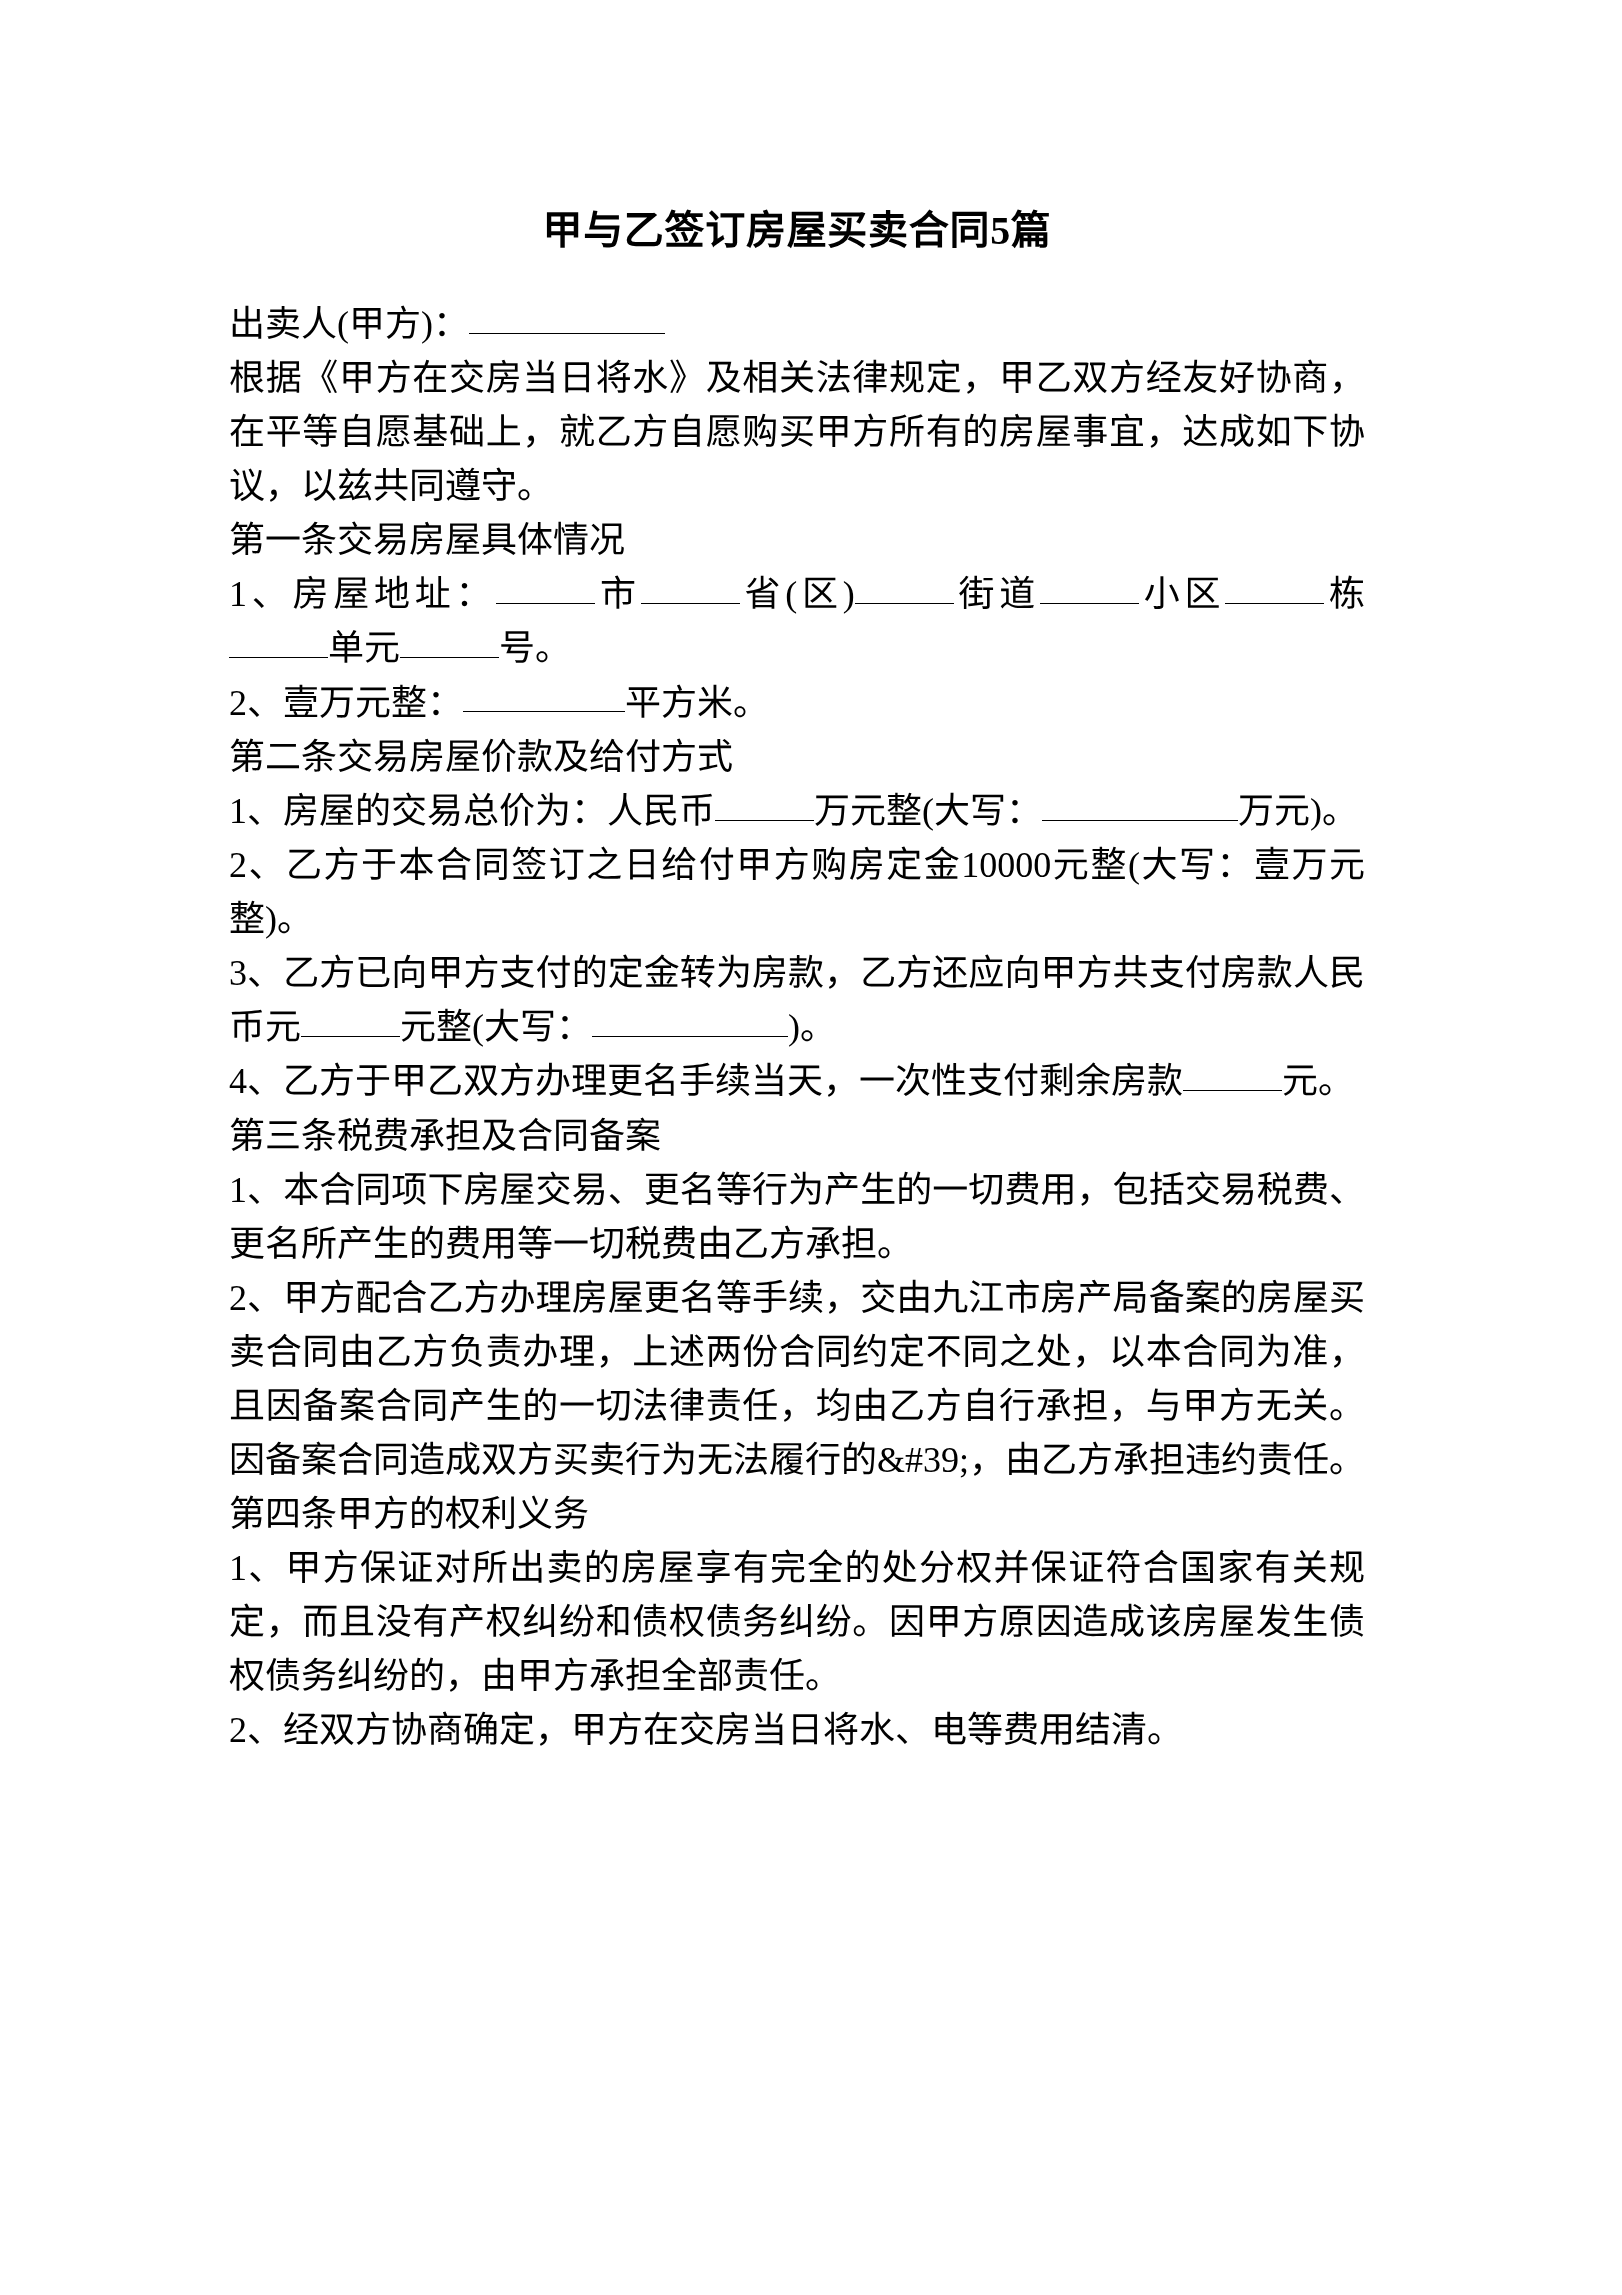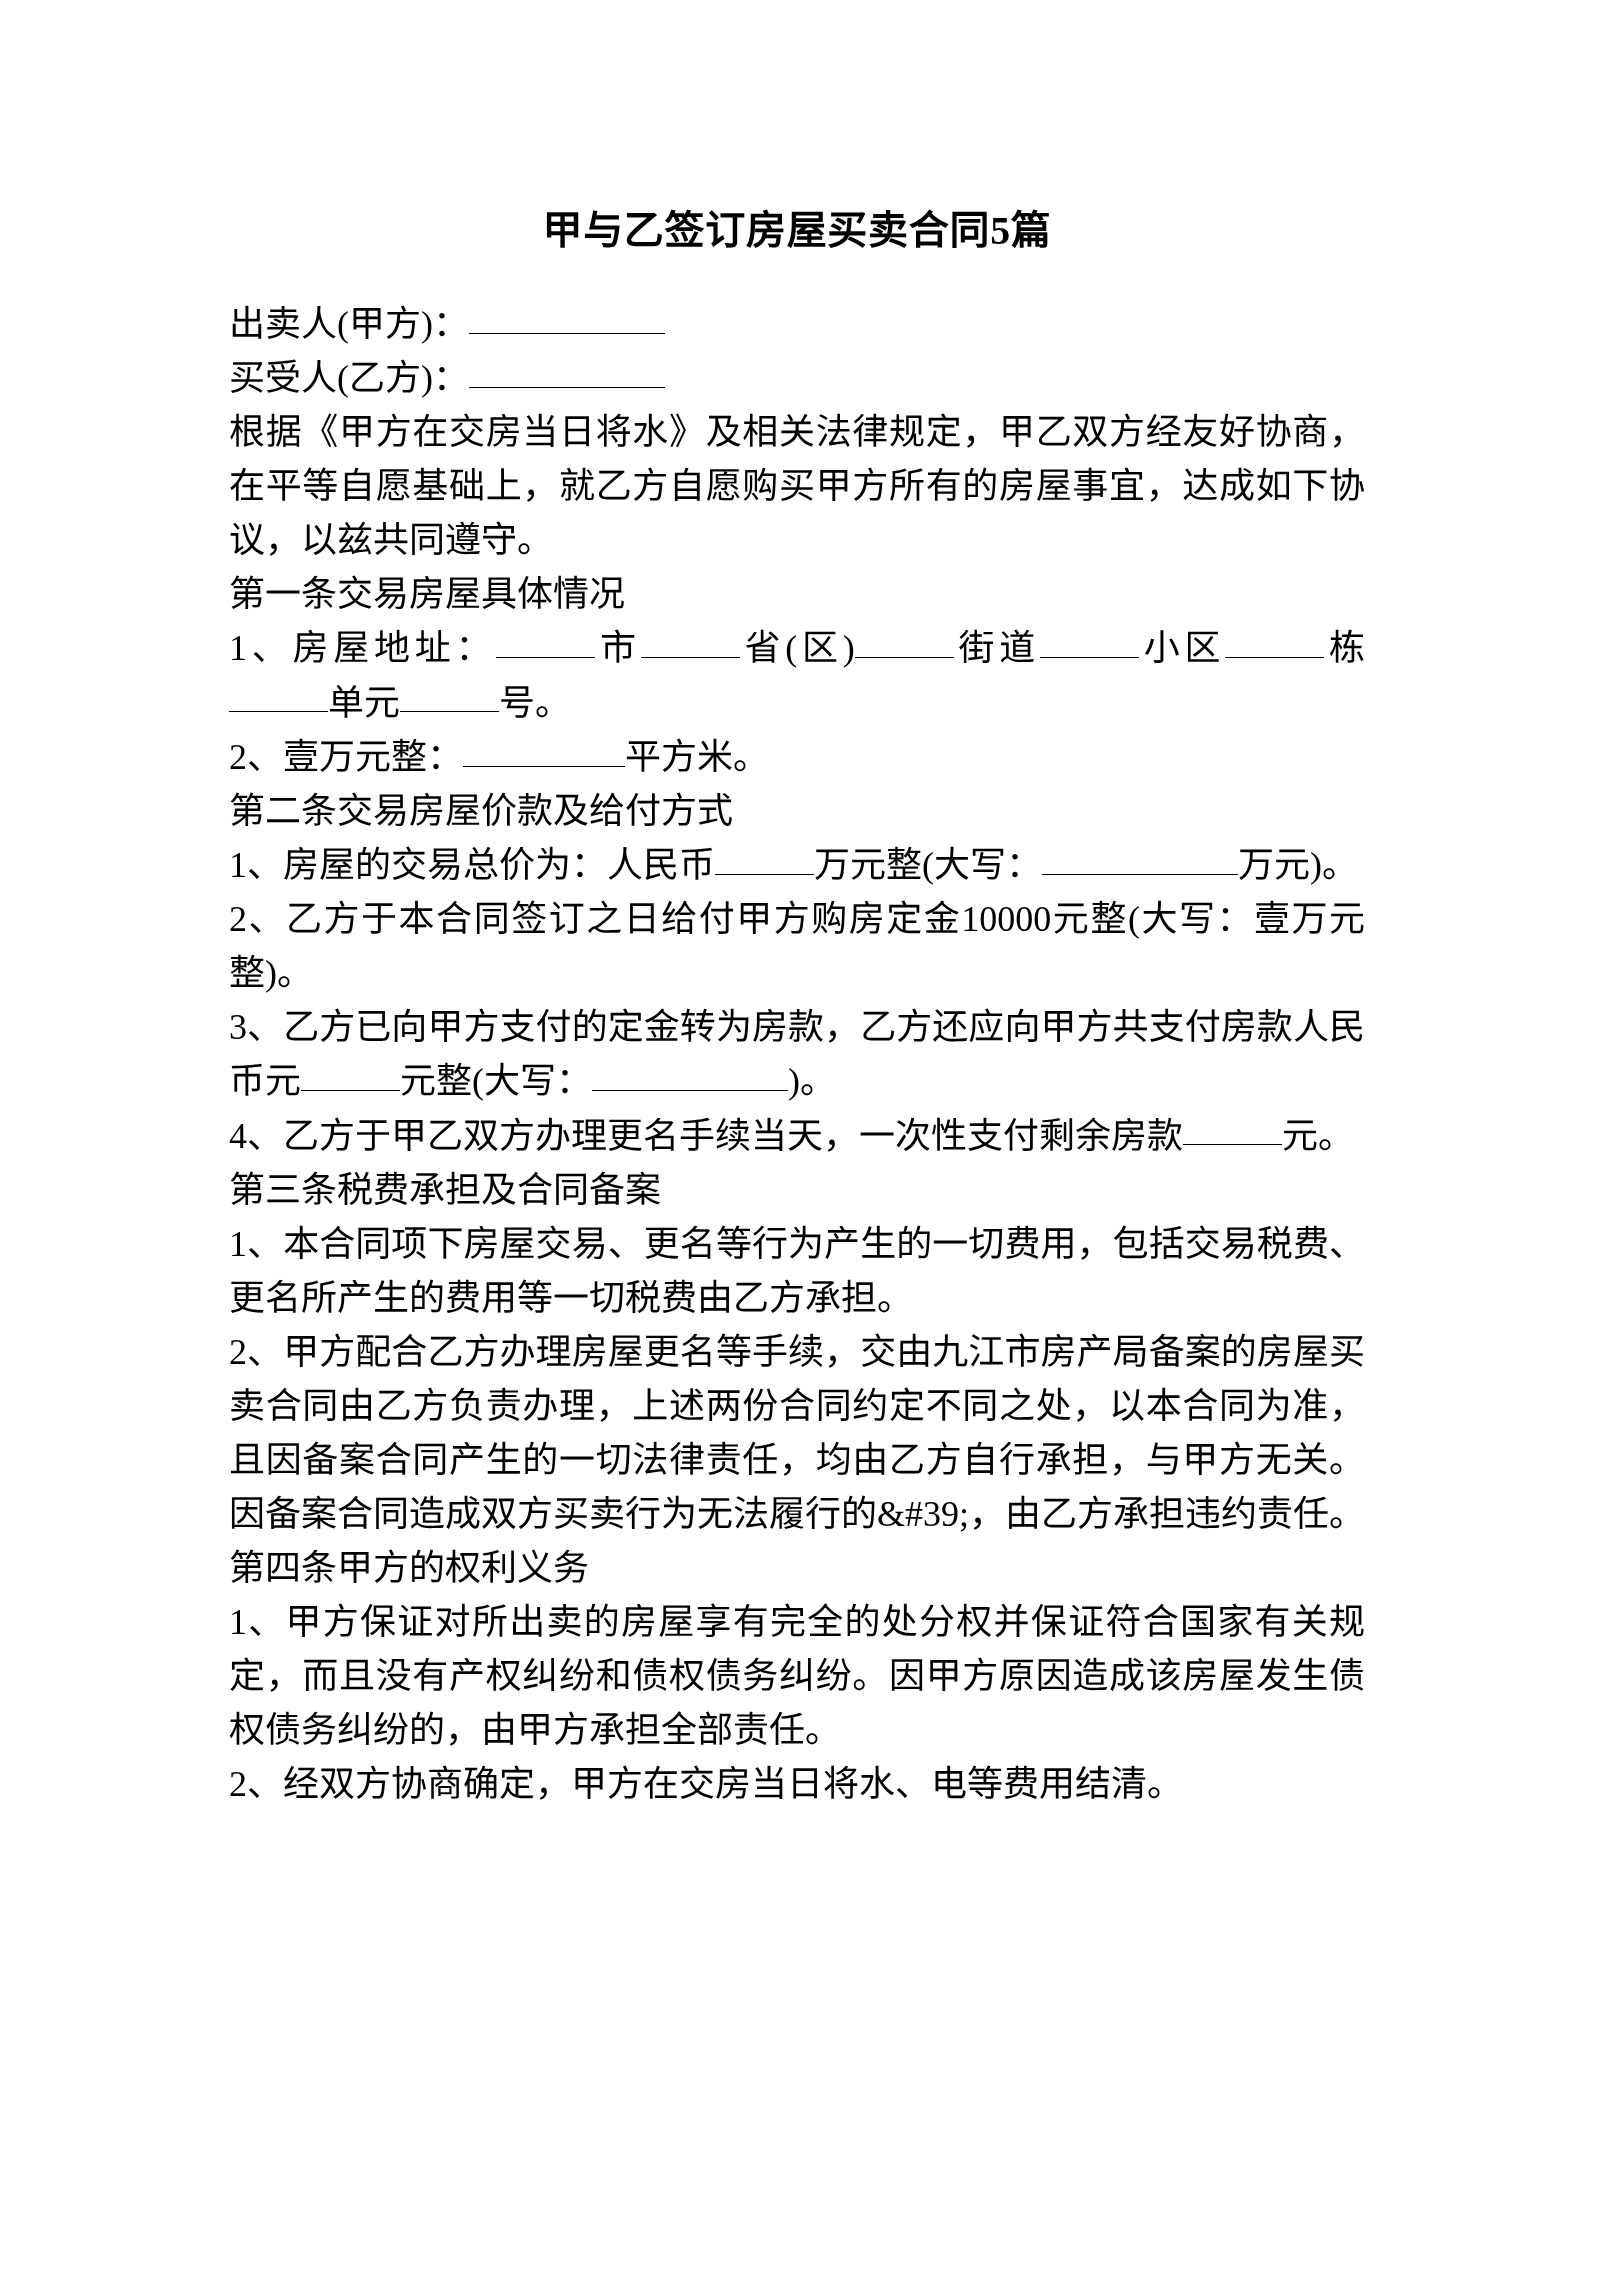--- a/index.html
+++ b/index.html
@@ -78,23 +78,20 @@
 
 <div class="page">
   <div class="content">
 
     <h1 class="doc-title">甲与乙签订房屋买卖合同5篇</h1>
 
     <p class="para">
       <span>出卖人(甲方)：</span><span class="blank w5"></span>
     </p>
 
-    <p class="para">
-      <span>买受人(乙方)：</span><span class="blank w5"></span>
-    </p>
 
     <p class="para">根据《甲方在交房当日将水》及相关法律规定，甲乙双方经友好协商，在平等自愿基础上，就乙方自愿购买甲方所有的房屋事宜，达成如下协议，以兹共同遵守。</p>
 
     <div id="articles-root">
         <p class="para heading">第一条交易房屋具体情况</p>
         <p class="para"><span>1、</span><span>房屋地址：</span><span class="blank w2"></span><span>市</span><span class="blank w2"></span><span>省(区)</span><span class="blank w2"></span><span>街道</span><span class="blank w2"></span><span>小区</span><span class="blank w2"></span><span>栋</span><span class="blank w2"></span><span>单元</span><span class="blank w2"></span><span>号。</span></p>
         <p class="para"><span>2、</span><span>壹万元整：</span><span class="blank w4"></span><span>平方米。</span></p>
         <p class="para heading">第二条交易房屋价款及给付方式</p>
         <p class="para"><span>1、</span><span>房屋的交易总价为：人民币</span><span class="blank w2"></span><span>万元整(大写：</span><span class="blank w5"></span><span>万元)。</span></p>
         <p class="para"><span>2、</span><span>乙方于本合同签订之日给付甲方购房定金10000元整(大写：壹万元整)。</span></p>

